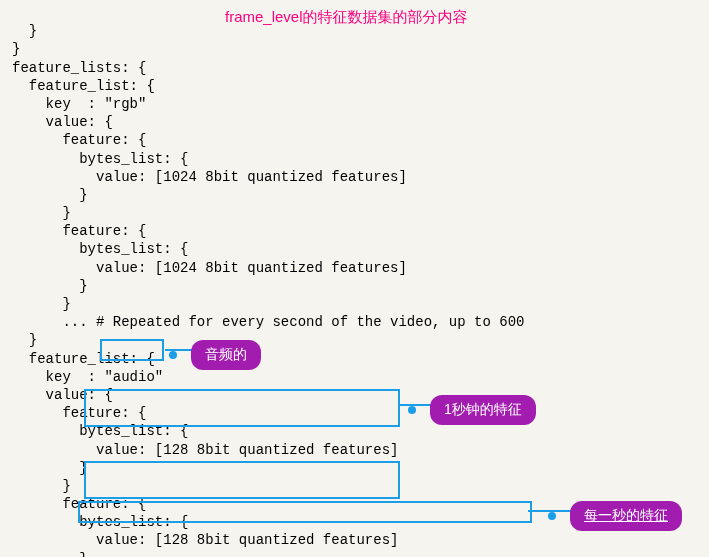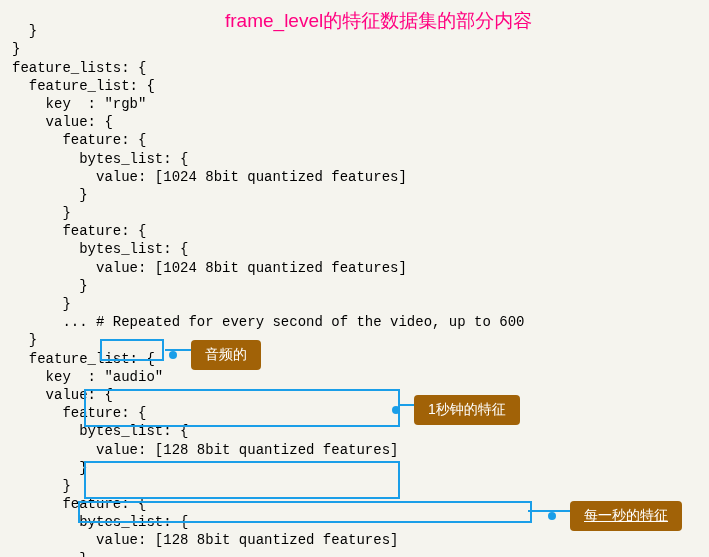--- a/index.html
+++ b/index.html
@@ -18,53 +18,53 @@
     line-height: 1.3;
     white-space: pre;
     font-family: "Courier New", Courier, monospace;
   }
   .title {
     position: absolute;
     top: 8px;
     left: 225px;
     color: #ff0080;
     font-family: Arial, sans-serif;
-    font-size: 19px;
+    font-size: 15px;
   }
   .italic {
   }
   .callout {
     position: absolute;
-    background: #a16207;
+    background: #a21caf;
     color: #fff;
     font-family: Arial, "Microsoft YaHei", sans-serif;
     font-size: 14px;
     padding: 6px 14px;
-    border-radius: 4px;
+    border-radius: 12px;
     display: flex;
     align-items: center;
   }
   .dot {
     position: absolute;
     width: 8px;
     height: 8px;
     border-radius: 50%;
     background: #1a9ee8;
     left: -30px;
   }
   .connector {
     position: absolute;
     height: 2px;
     background: #1a9ee8;
   }
   .callout1 { top: 340px; left: 191px; }
   .callout1 .dot { left: -22px; }
   .conn1 { top: 349px; left: 165px; width: 30px; }
   
-  .callout2 { top: 395px; left: 414px; }
+  .callout2 { top: 395px; left: 430px; }
   .callout2 .dot { left: -22px; }
   .conn2 { top: 404px; left: 400px; width: 35px; }
   
   .callout3 { top: 501px; left: 570px; text-decoration: underline; }
   .callout3 .dot { left: -22px; }
   .conn3 { top: 510px; left: 528px; width: 48px; }
   
   .highlight-box1 {
     position: absolute;
     border: 2px solid #1a9ee8;

